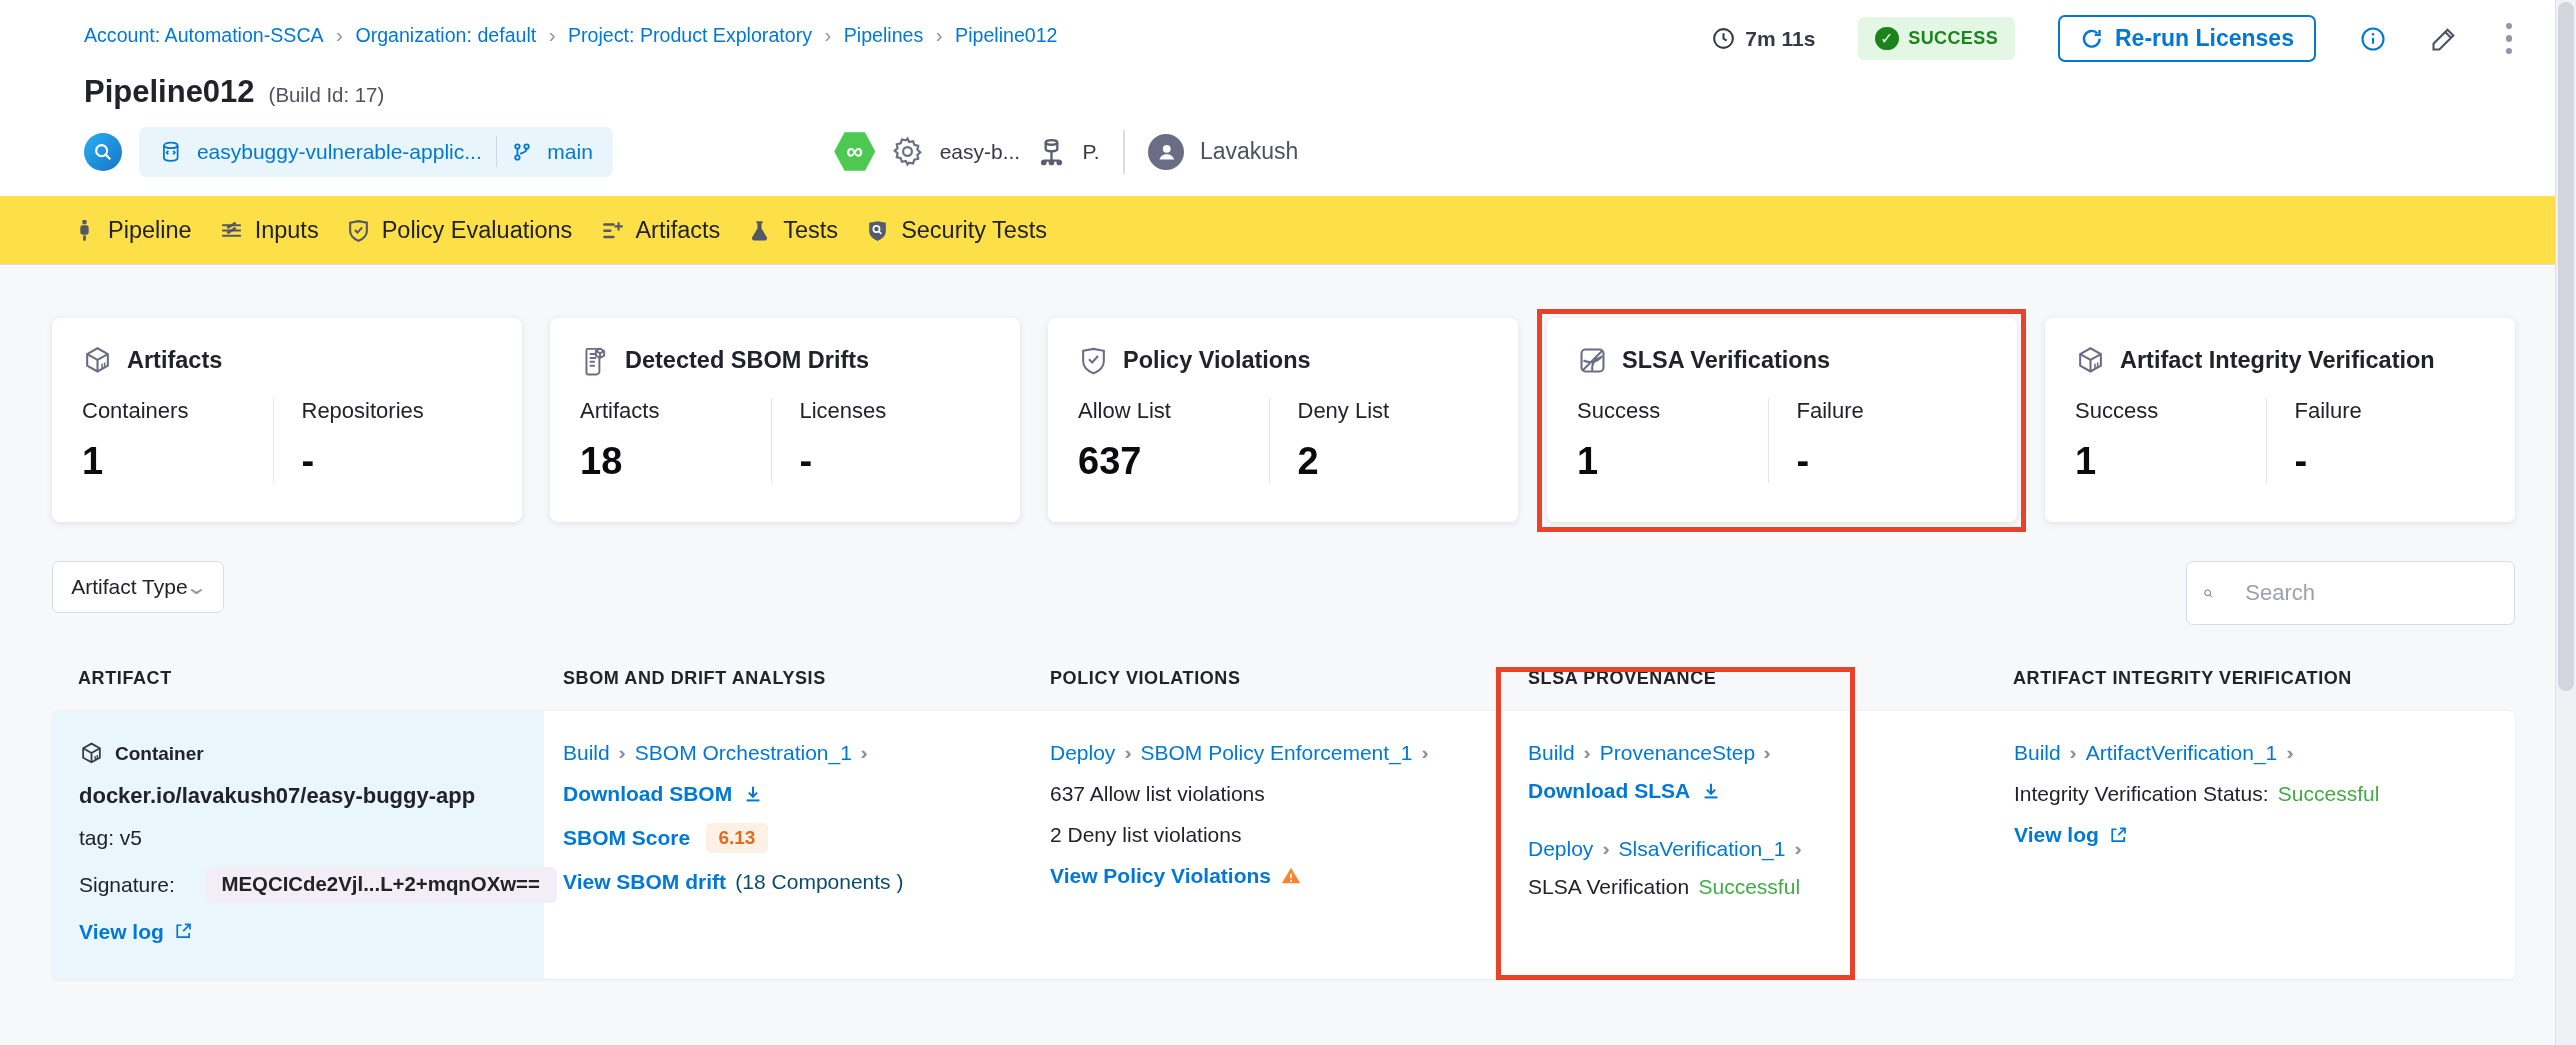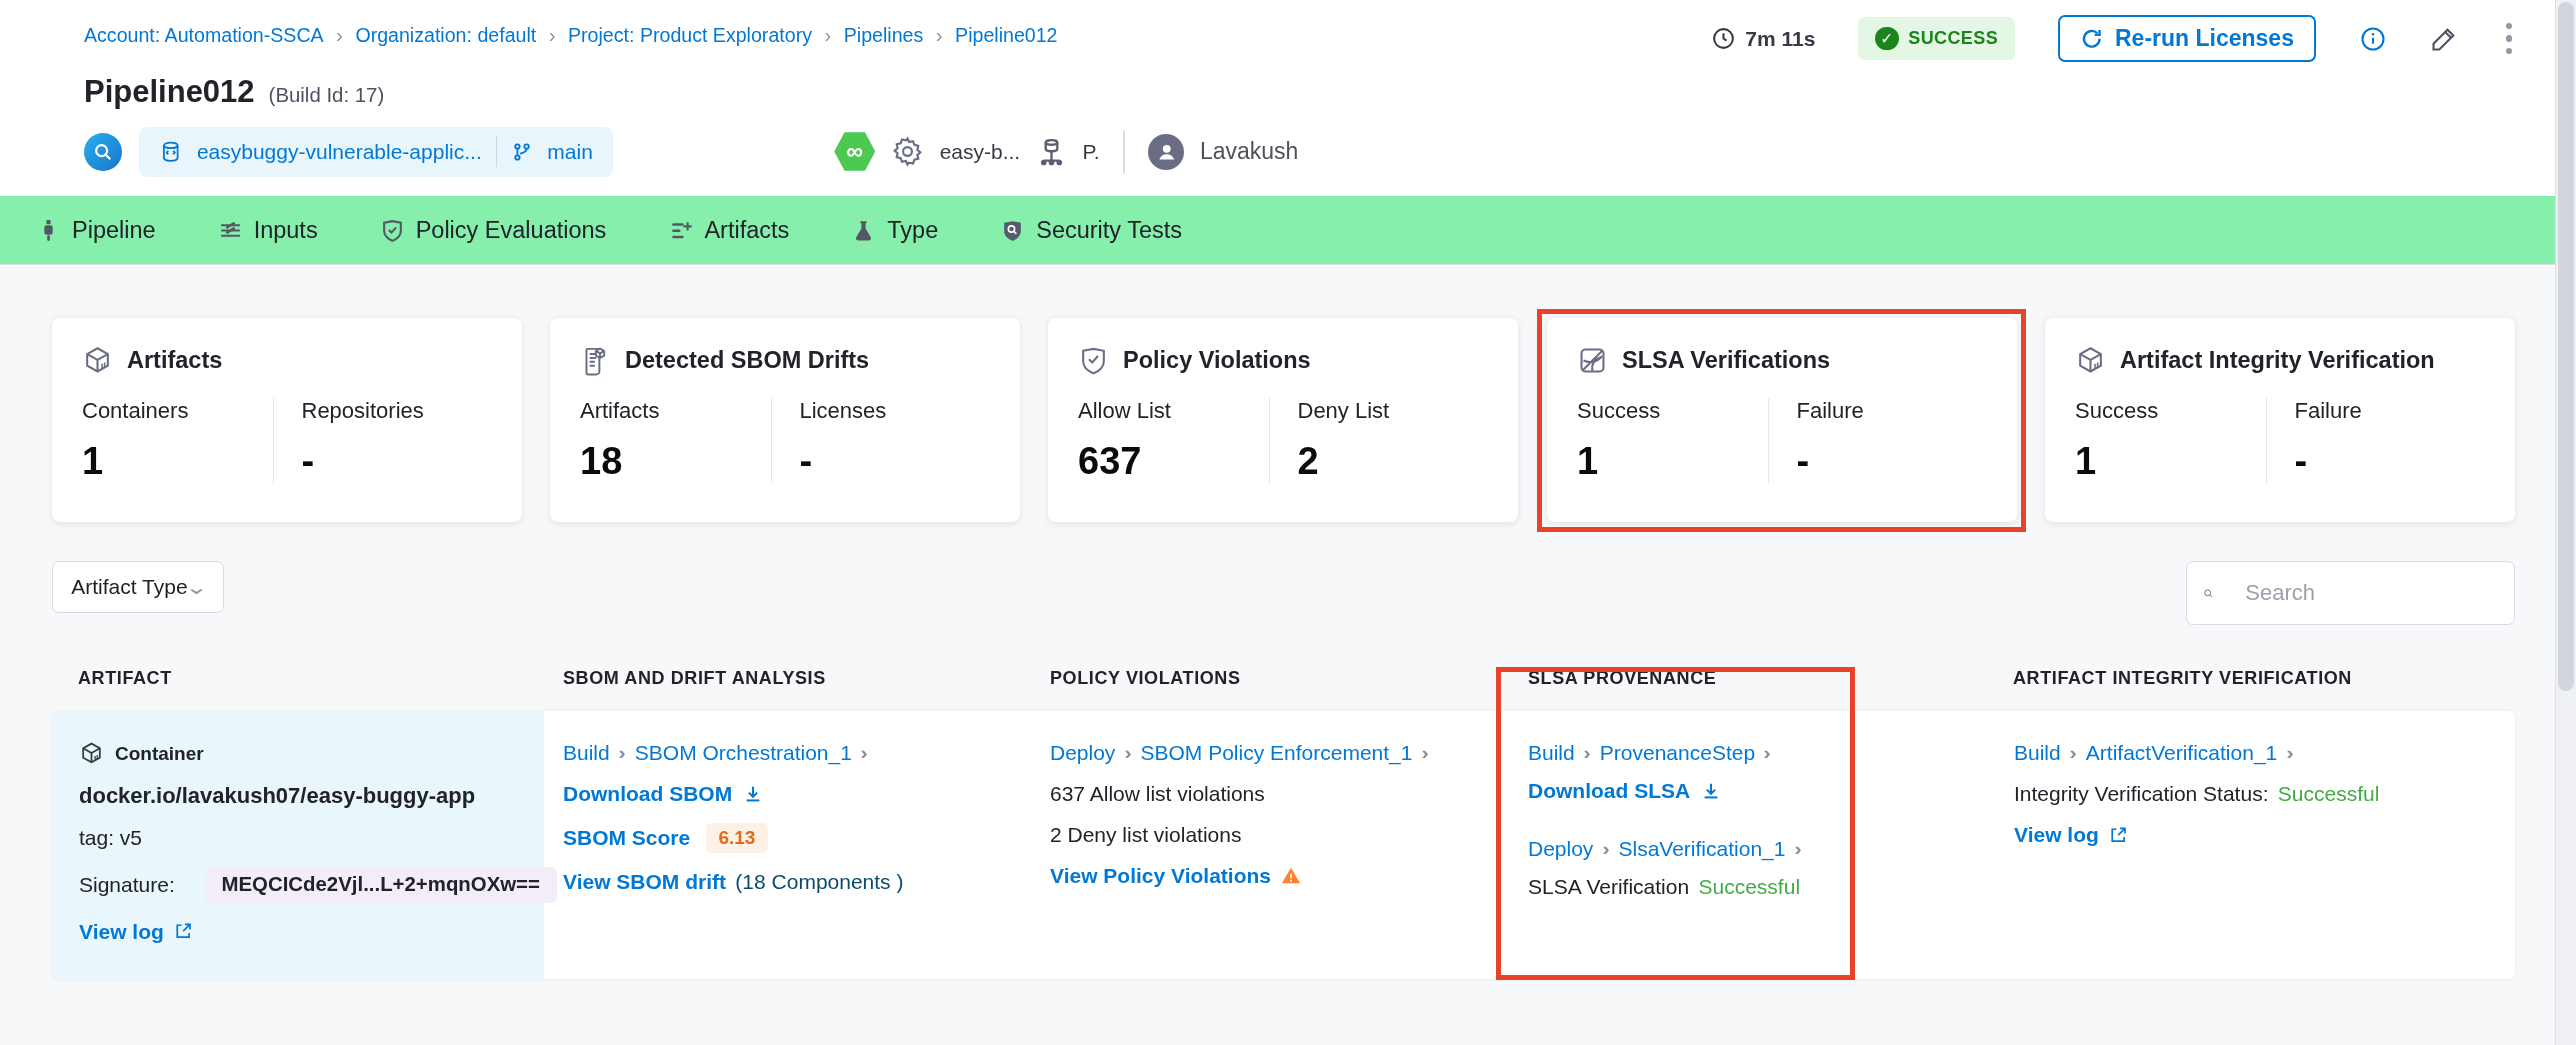--- a/index.html
+++ b/index.html
@@ -34,22 +34,22 @@
   .pill-div{width:1.6px;height:31px;background:#c6d9e6;}
   .entity-plain{display:flex;align-items:center;gap:15.7px;margin-left:204px;}
   .hex{width:41px;height:41px;background:#4dc952;clip-path:polygon(25% 3%,75% 3%,100% 50%,75% 97%,25% 97%,0% 50%);
     display:flex;align-items:center;justify-content:center;color:#fff;font-size:23.5px;font-weight:bold;}
   .plain-txt{font-size:21px;color:#383946;}
   .v-div{width:1.6px;height:44px;background:#dcdee6;margin:0 7.8px;}
   .avatar{width:36px;height:36px;border-radius:50%;background:#6b6d85;display:flex;align-items:center;justify-content:center;}
   .user-name{font-size:23px;color:#4f5162;}
 
   
-  .tabs-row{position:absolute;left:0;top:196px;width:2556px;height:69px;background:#86efac;border-bottom:1.6px solid #d9dae6;
-    display:flex;align-items:center;gap:62px;padding-left:36px;box-sizing:border-box;}
+  .tabs-row{position:absolute;left:0;top:196px;width:2556px;height:69px;background:#fde047;border-bottom:1.6px solid #d9dae6;
+    display:flex;align-items:center;gap:27px;padding-left:72px;box-sizing:border-box;}
   .tab{display:flex;align-items:center;gap:11px;font-size:23.5px;color:#22222a;height:100%;position:relative;cursor:pointer;}
   .tab.active{color:#0278d5;font-weight:bold;}
   .tab.active:after{content:"";position:absolute;left:-4.7px;right:-4.7px;bottom:-1.6px;height:5.5px;background:#0278d5;}
   .tab .ticon{color:#545766;}
 
   
   .content-bg{position:absolute;left:0;top:266px;width:2556px;height:779px;background:#f6f8fa;}
 
   .card{position:absolute;top:318px;width:470px;height:204px;background:#fff;border-radius:7.8px;
     box-shadow:0 1.6px 6.3px rgba(40,41,61,.10);box-sizing:border-box;padding:27px 30px;}
@@ -233,21 +233,21 @@
         <rect x="4" y="11" width="8" height="2.4" rx="1.2"></rect>
         <rect x="4" y="17" width="11" height="2.4" rx="1.2"></rect>
         <path d="M18.8 4h2v3h3v2h-3v3h-2V9h-3V7h3z" transform="translate(-1,0)"></path>
       </svg>
     <span>Artifacts</span>
   </span>
   <span class="tab">
     <svg class="ticon" width="25" height="25" viewBox="0 0 24 24" fill="#545766">
         <path d="M9 3h6v2h-1v5l5 8.5c.8 1.4-.2 3-1.8 3H6.8c-1.6 0-2.6-1.6-1.8-3L10 10V5H9z"></path>
       </svg>
-    <span>Type</span>
+    <span>Tests</span>
   </span>
   <span class="tab">
     <svg class="ticon" width="25" height="25" viewBox="0 0 24 24">
         <path d="M4 4.5L12 3l8 1.5v8c0 4.5-3.5 7.5-8 9.5-4.5-2-8-5-8-9.5z" fill="#565a6e"></path>
         <circle cx="11" cy="10.5" r="3" fill="none" stroke="#fff" stroke-width="1.6"></circle>
         <path d="M13.2 12.7l2.5 2.5" stroke="#fff" stroke-width="1.6"></path>
       </svg>
     <span>Security Tests</span>
   </span>
 </div>

